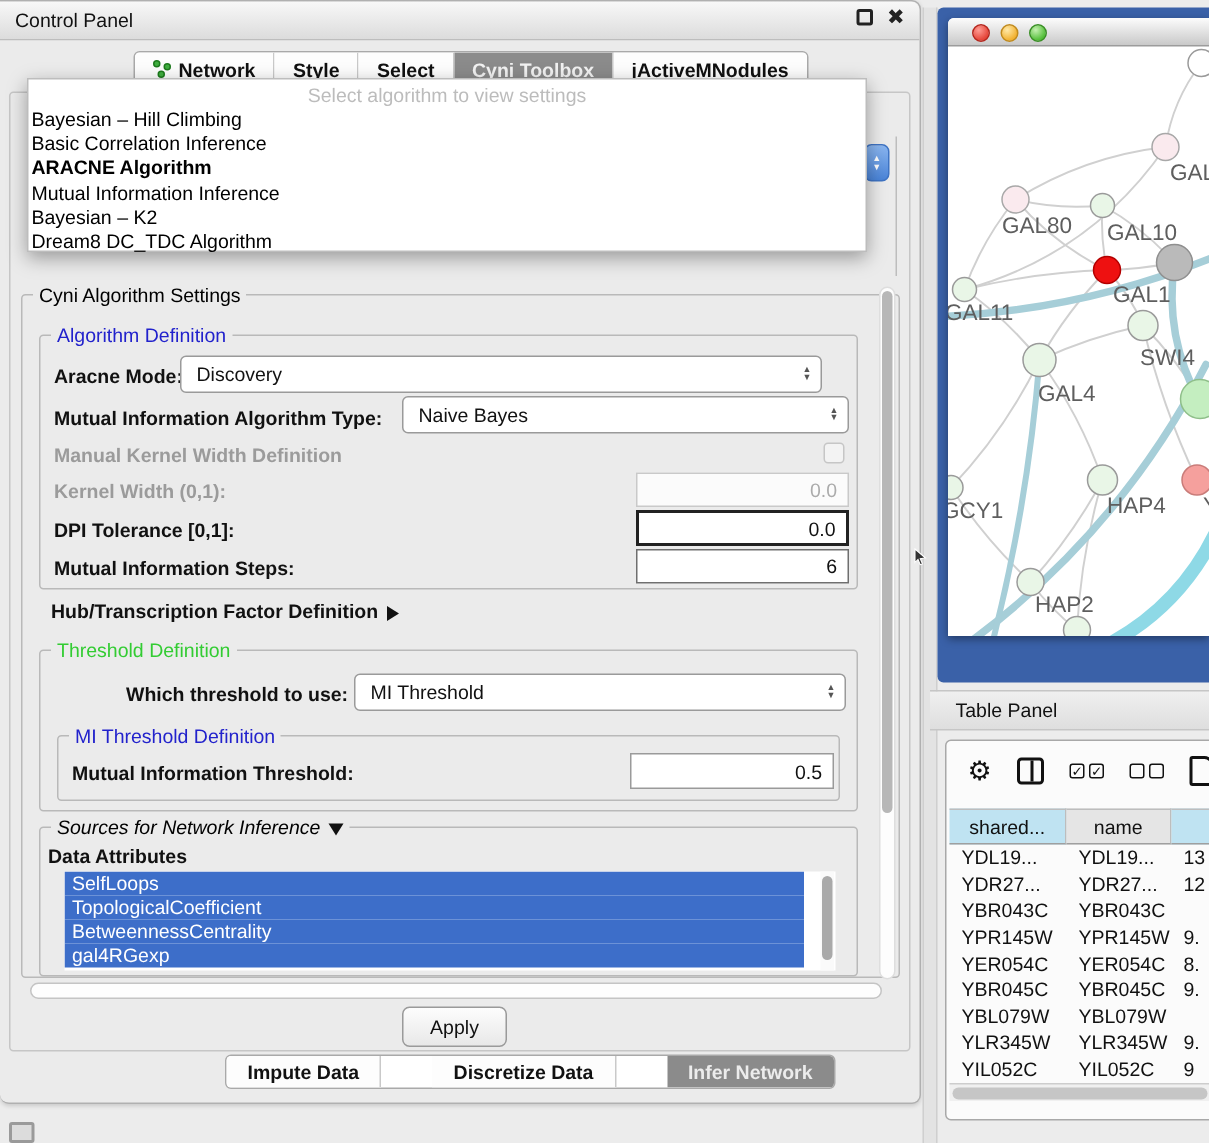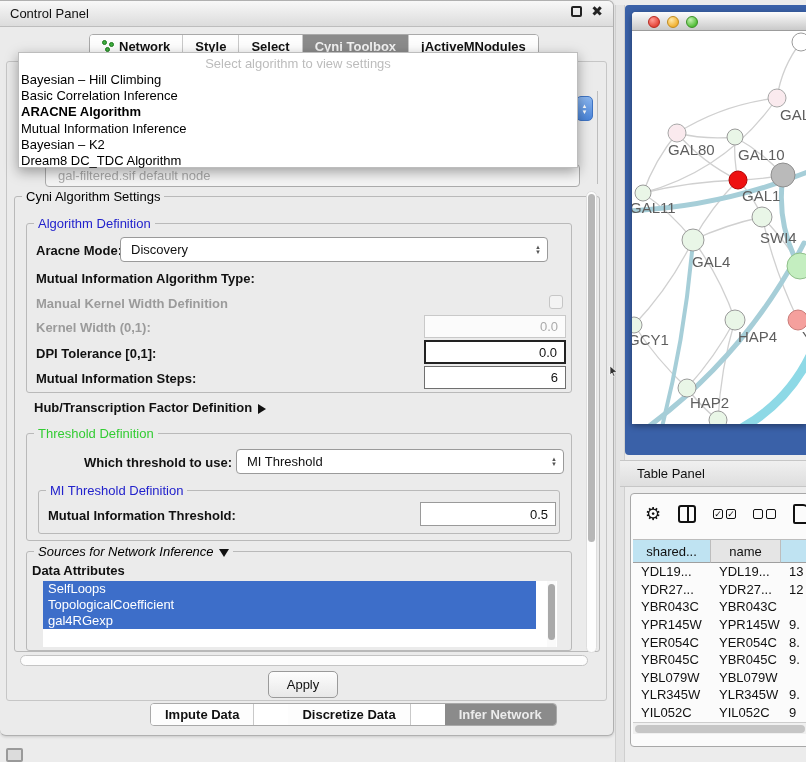--- a/index.html
+++ b/index.html
@@ -171,23 +171,20 @@
       <div class="ttab sel">
           <span>Cyni Toolbox</span>
         </div>
       <div class="ttab">
           <span>jActiveMNodules</span>
         </div>
     </div>
 
     <div id="content-panel"></div>
 
-    <div id="bg-combo">
-      <span>gal-filtered.sif default node</span>
-    </div>
     <div id="bg-combo-spinner">
       <span class="spin-up">▲</span>
         <span class="spin-dn">▼</span>
     </div>
     <div id="bg-group-edge"></div>
 
     <div id="algo-dropdown">
       <div id="algo-placeholder">Select algorithm to view settings</div>
       <div id="algo-list">
           <div class="algo-item">Bayesian – Hill Climbing</div>
@@ -212,20 +209,27 @@
     <div class="lbl" style="left:36px;top:242px;">Aracne Mode:</div>
     <div class="combo" style="left:120px;top:236px;width:428px;height:25px;">
       <span>Discovery</span>
       <span class="arrows">
           <span>▲</span>
           <span>▼</span>
         </span>
     </div>
 
     <div class="lbl" style="left:36px;top:270px;">Mutual Information Algorithm Type:</div>
+    <div class="combo" style="left:268px;top:263px;width:298px;height:25px;">
+      <span>Naive Bayes</span>
+      <span class="arrows">
+          <span>▲</span>
+          <span>▼</span>
+        </span>
+    </div>
 
     <div class="lbl dis" style="left:36px;top:295px;">Manual Kernel Width Definition</div>
     <div class="checkbox" style="left:549px;top:294px;"></div>
 
     <div class="lbl dis" style="left:36px;top:319px;font-weight:bold;">Kernel Width (0,1):</div>
     <div class="tf dis" style="left:424px;top:314px;width:142px;height:23px;">
       <span>0.0</span>
     </div>
 
     <div class="lbl" style="left:36px;top:345px;">DPI Tolerance [0,1]:</div>
@@ -264,20 +268,21 @@
 
     <div class="grp" style="left:26px;top:550px;width:546px;height:100px;"></div>
     <div class="grp-title" style="left:34px;top:543px;font-style:italic;">
       <span>Sources for Network Inference</span><span class="collapse-arrow"></span>
     </div>
     <div class="lbl" style="left:32px;top:562px;">Data Attributes</div>
 
     <div id="attr-list">
         <div class="attr-item" style="background: rgb(61, 110, 201);">SelfLoops</div>
         <div class="attr-item" style="background: rgb(61, 110, 201);">TopologicalCoefficient</div>
+        <div class="attr-item" style="background: rgb(61, 110, 201);">BetweennessCentrality</div>
         <div class="attr-item" style="background: rgb(61, 110, 201);">gal4RGexp</div>
       </div>
     <div id="attr-vscroll">
         <div class="thumb"></div>
       </div>
 
     <div id="settings-hscroll"></div>
 
     <div id="apply-btn">
         <span>Apply</span>

